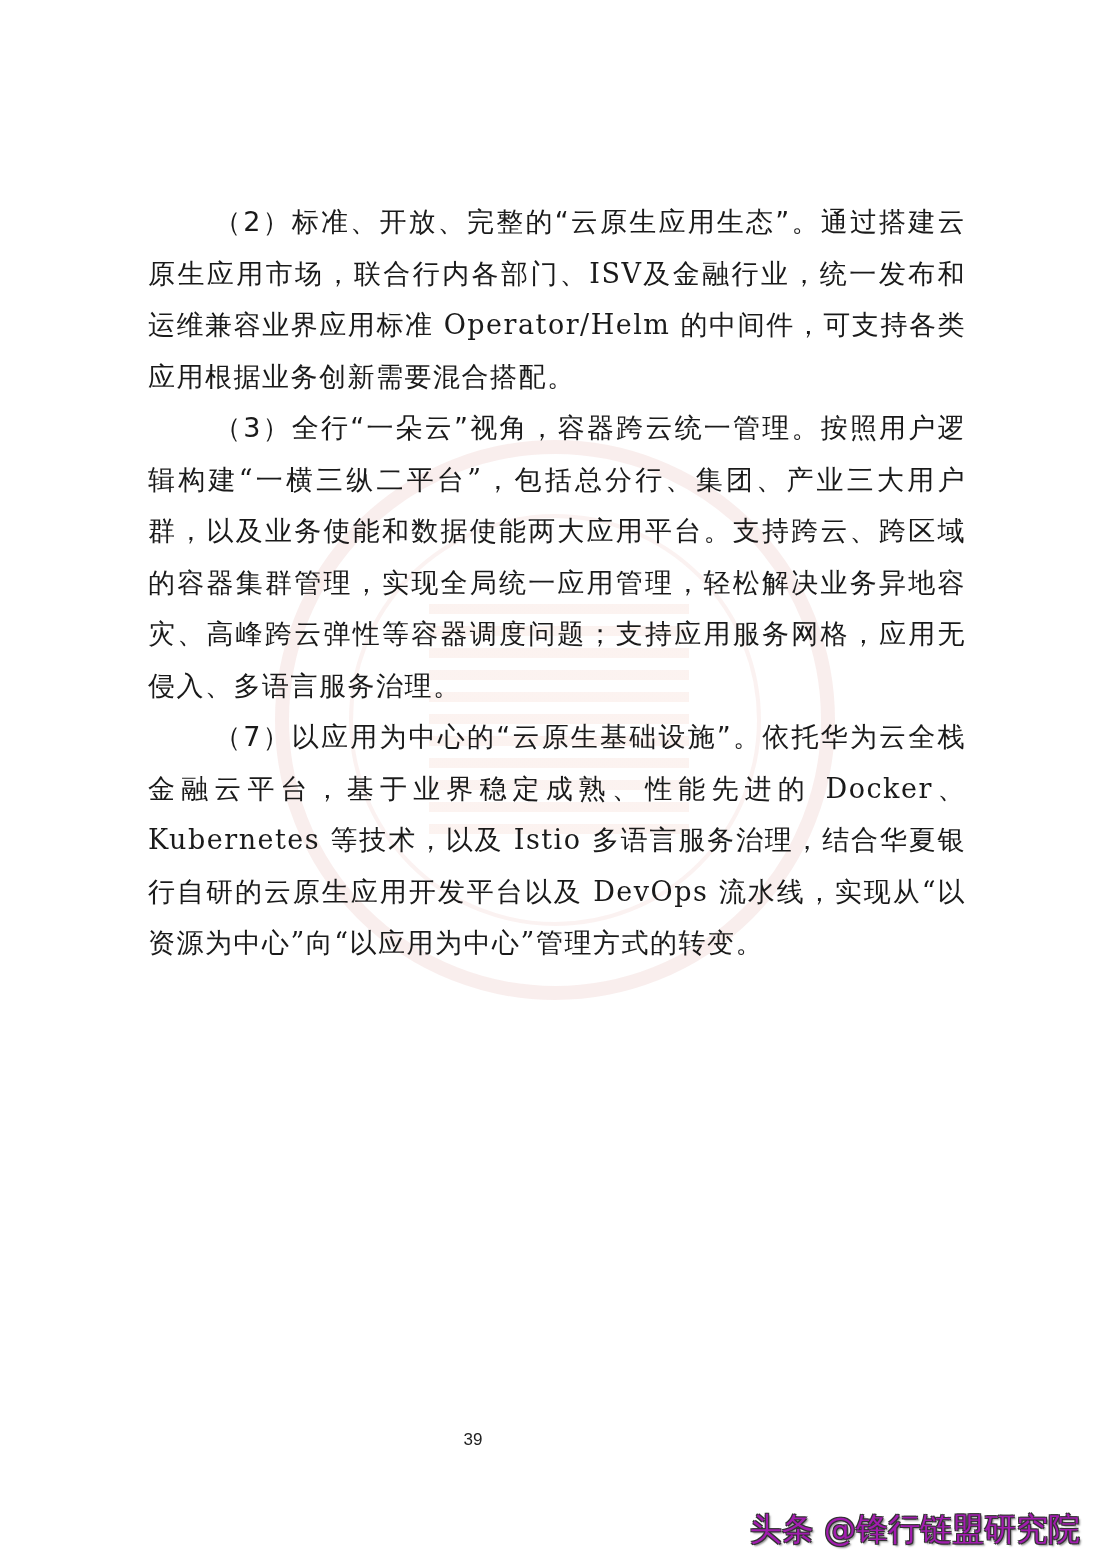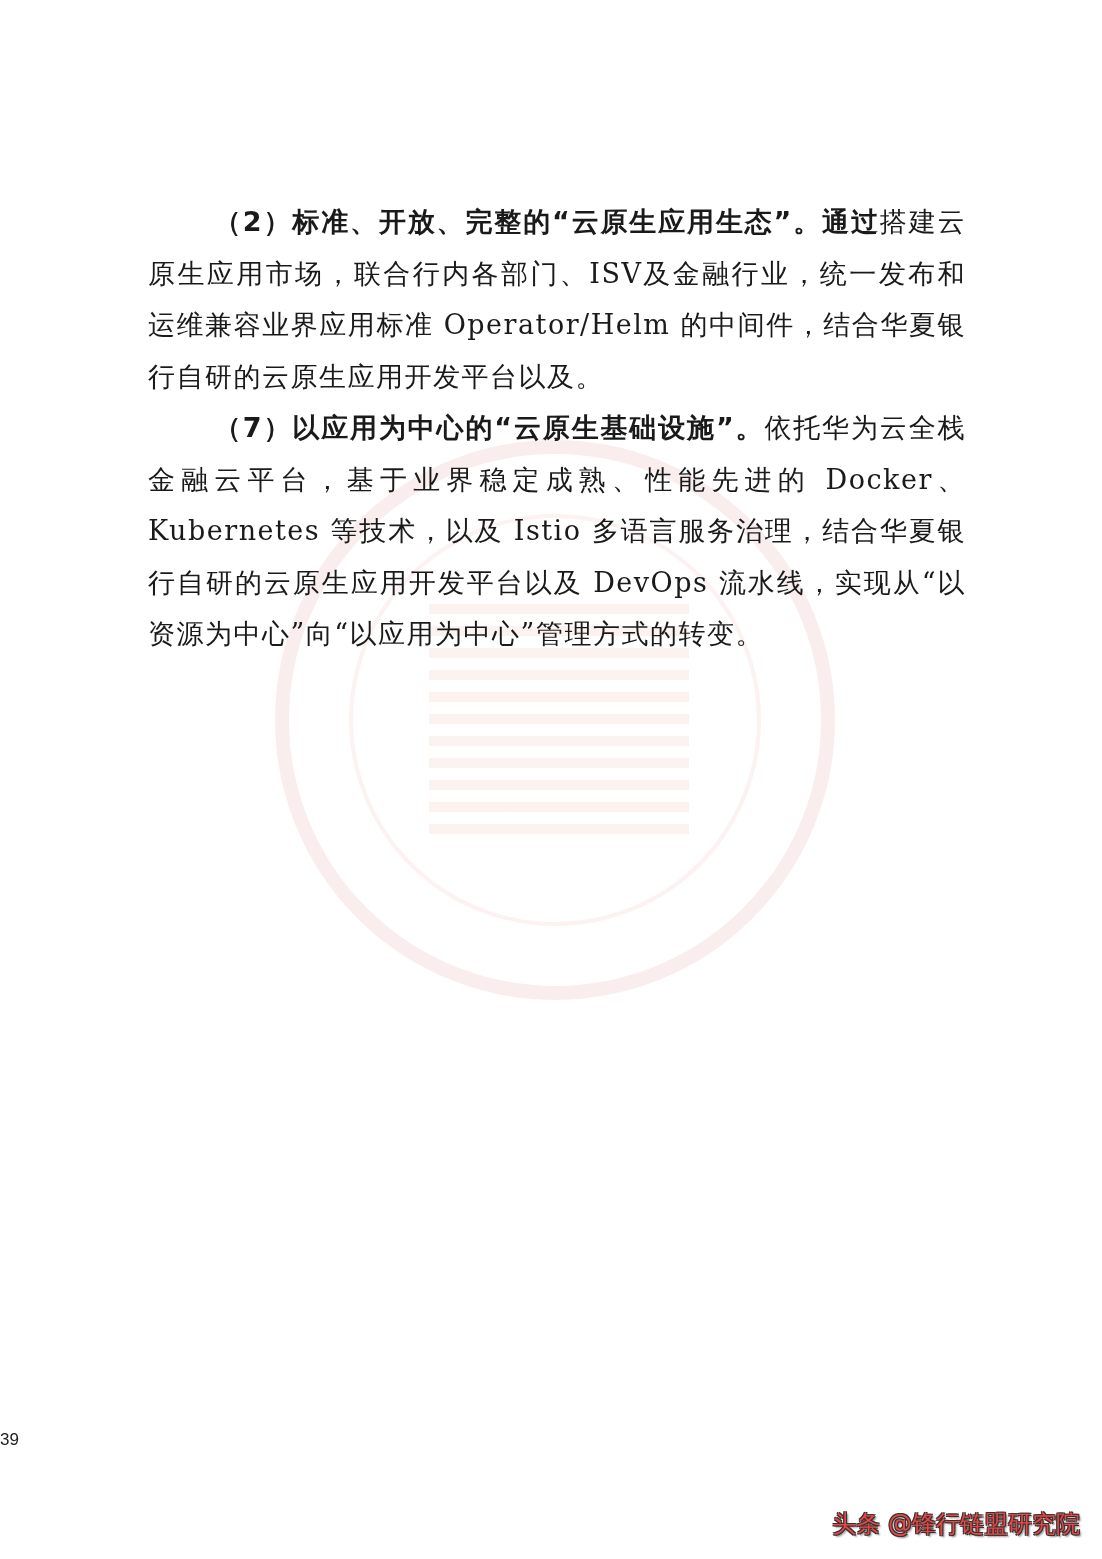--- a/index.html
+++ b/index.html
@@ -19,38 +19,39 @@
   .seal-stripes {
     position: absolute; left: 140px; top: 150px; width: 260px; height: 240px;
     background: repeating-linear-gradient(180deg, rgba(220,120,90,0.09) 0 10px, transparent 10px 22px);
   }
   .page-text {
     position: absolute; left: 148px; top: 196px; width: 818px;
     font-size: 27px; line-height: 51.5px; letter-spacing: 1.5px; text-align: justify;
   }
   .para { margin: 0; }
   .indent { text-indent: 66px; }
-  .bold { font-weight: bold; font-family: "DejaVu Sans", "Liberation Sans", sans-serif; }
+  .bold { font-weight: normal; font-family: "DejaVu Sans", "Liberation Sans", sans-serif; }
   .page-number {
-    position: absolute; left: 0; width: 946px; top: 1430px; text-align: left;
+    position: absolute; left: 0; width: 946px; top: 1430px; text-align: center;
     font-family: "Liberation Sans", sans-serif; font-size: 17px; color: #222;
   }
   .source-watermark {
     position: absolute; right: 22px; top: 1508px;
-    font-family: "DejaVu Sans", "Liberation Sans", sans-serif; font-size: 24px; color: #ef4444;
+    font-family: "DejaVu Sans", "Liberation Sans", sans-serif; font-size: 32px; color: #a21caf;
     text-shadow: 1px 1px 0 #333, -1px -1px 0 #333, 1px -1px 0 #333, -1px 1px 0 #333, 2px 2px 2px rgba(0,0,0,0.5);
   }
 </style>
 </head>
 <body>
 
 <div class="seal">
   <div class="seal-inner"></div>
   <div class="seal-stripes"></div>
 </div>
 
 <div class="page-text">
-  <p class="para indent"><span class="bold">（2）标准、开放、完整的“云原生应用生态”。通过</span><span>搭建云原生应用市场，联合行内各部门、ISV及金融行业，统一发布和运维兼容业界应用标准 Operator/Helm 的中间件，结合华夏银行自研的云原生应用开发平台以及。</span></p>
+  <p class="para indent"><span class="bold">（2）标准、开放、完整的“云原生应用生态”。通过</span><span>搭建云原生应用市场，联合行内各部门、ISV及金融行业，统一发布和运维兼容业界应用标准 Operator/Helm 的中间件，可支持各类应用根据业务创新需要混合搭配。</span></p>
+  <p class="para indent"><span class="bold">（3）全行“一朵云”视角，容器跨云统一管理。</span><span>按照用户逻辑构建“一横三纵二平台”，包括总分行、集团、产业三大用户群，以及业务使能和数据使能两大应用平台。支持跨云、跨区域的容器集群管理，实现全局统一应用管理，轻松解决业务异地容灾、高峰跨云弹性等容器调度问题；支持应用服务网格，应用无侵入、多语言服务治理。</span></p>
   <p class="para indent"><span class="bold">（7）以应用为中心的“云原生基础设施”。</span><span>依托华为云全栈金融云平台，基于业界稳定成熟、性能先进的 Docker、Kubernetes 等技术，以及 Istio 多语言服务治理，结合华夏银行自研的云原生应用开发平台以及 DevOps 流水线，实现从“以资源为中心”向“以应用为中心”管理方式的转变。</span></p>
 </div>
 
 <div class="page-number">39</div>
 <div class="source-watermark">头条 @锋行链盟研究院</div>
 
 </body></html>

